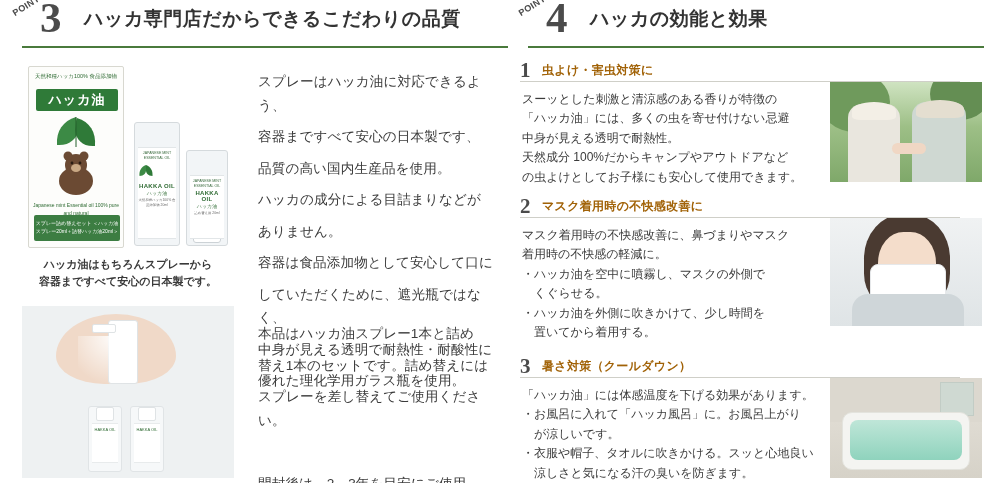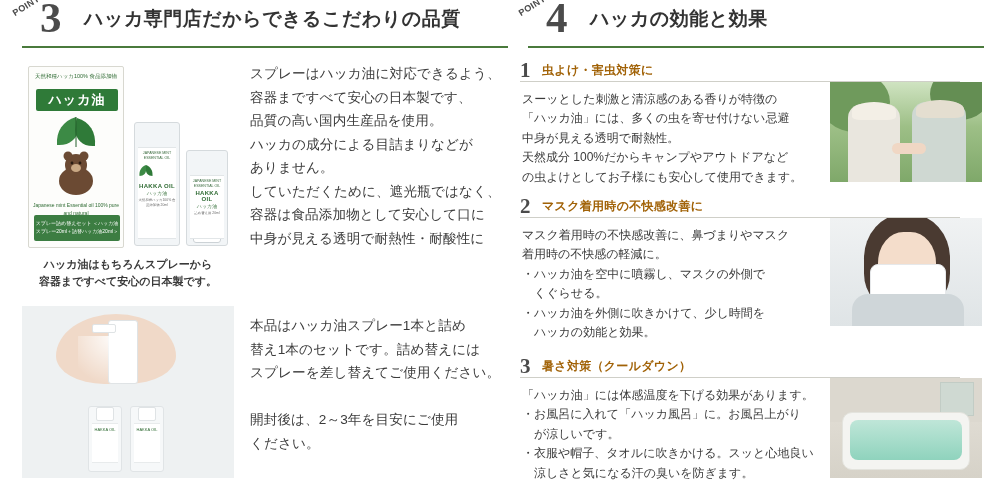--- a/index.html
+++ b/index.html
@@ -245,21 +245,21 @@
   .left-text {
     position: absolute;
     left: 236px;
     top: 6px;
     width: 258px;
     font-size: 13.6px;
     line-height: 1.73;
     color: #3b3b3b;
     letter-spacing: 0.1px;
   }
-  .left-text p { margin: 0; }
+  .left-text p { margin: 8px; }
 
   .left-block2 {
     position: absolute;
     left: 0;
     top: 300px;
     width: 494px;
     height: 183px;
   }
   .hand-photo {
     position: absolute;
@@ -536,23 +536,24 @@
 
       <div class="photo-caption" style="white-space: pre-line;">ハッカ油はもちろんスプレーから
 容器まですべて安心の日本製です。</div>
 
       <div class="left-text">
         <p>スプレーはハッカ油に対応できるよう、</p>
         <p>容器まですべて安心の日本製です、</p>
         <p>品質の高い国内生産品を使用。</p>
         <p>ハッカの成分による目詰まりなどが</p>
         <p>ありません。</p>
+        <p>容器は食品添加物として安心して口に</p>
         <p>していただくために、遮光瓶ではなく、</p>
-        <p>容器は食品添加物として安心して口に</p>
         <p>中身が見える透明で耐熱性・耐酸性に</p>
+        <p>優れた理化学用ガラス瓶を使用。</p>
       </div>
     </div>
 
     <div class="left-block2">
       <div class="hand-photo">
         <div class="hp-hand"></div>
         <div class="hp-spray"></div>
         <div class="hp-nozzle"></div>
         <div class="hp-mist"></div>
         <div class="hp-bottle b1">
@@ -615,21 +616,21 @@
         <div class="sub-num">2</div>
         <div class="sub-title">マスク着用時の不快感改善に</div>
         <div class="sub-rule"></div>
       </div>
       <div class="sub-body sec-text-2">
         <p>マスク着用時の不快感改善に、鼻づまりやマスク</p>
         <p>着用時の不快感の軽減に。</p>
         <p>・ハッカ油を空中に噴霧し、マスクの外側で</p>
         <p>　くぐらせる。</p>
         <p>・ハッカ油を外側に吹きかけて、少し時間を</p>
-        <p>　ハッカの効能と効果。</p>
+        <p>　置いてから着用する。</p>
       </div>
       <div class="sec-photo ph2">
         <div class="ph2-bg"></div>
         <div class="ph2-hair"></div>
         <div class="ph2-face"></div>
         <div class="ph2-mask"></div>
         <div class="ph2-body"></div>
       </div>
     </div>
 

